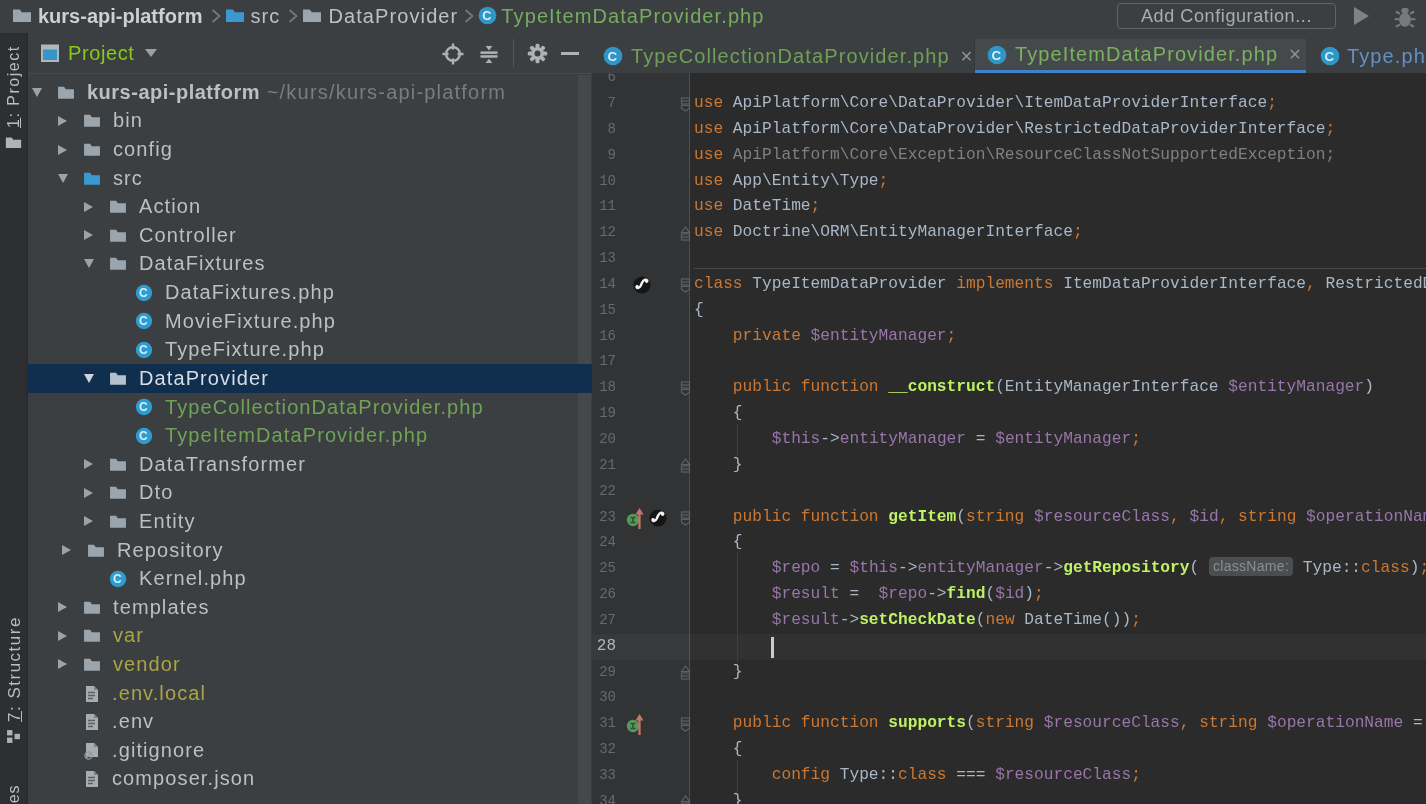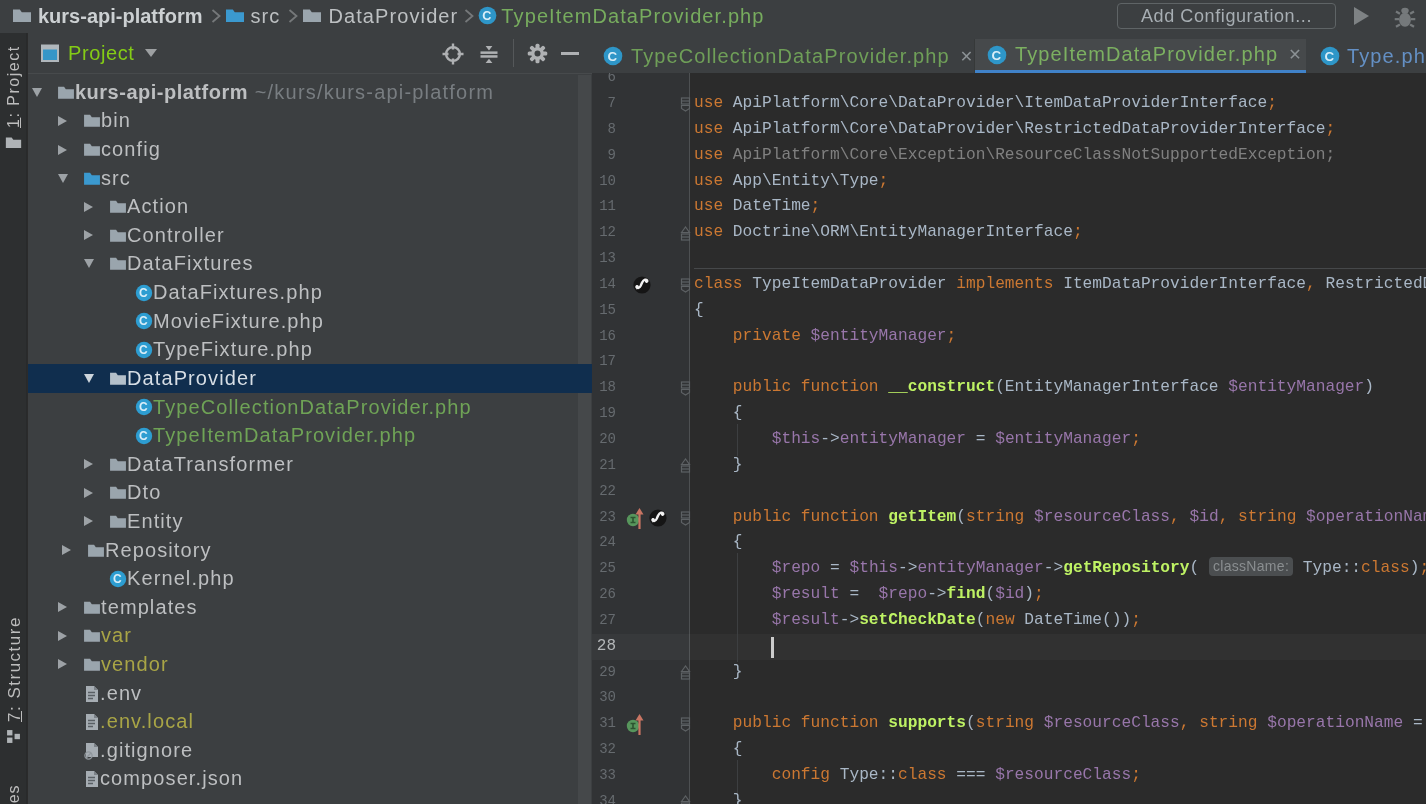--- a/index.html
+++ b/index.html
@@ -10,21 +10,21 @@
 #nav svg{flex:none;position:relative;top:-1px}
 
 #stripe{position:absolute;left:0;top:33px;width:27px;height:771px;background:#2d2f30;border-right:1px solid #282a2b}
 .vlabel{position:absolute;transform:rotate(-90deg);transform-origin:0 0;font-size:16px;letter-spacing:1px;color:#bdbdbd;white-space:nowrap}
 
 #panel{position:absolute;left:28px;top:33px;width:564px;height:771px;background:#3c3f41;overflow:hidden}
 #phead{position:absolute;left:0;top:0;width:564px;height:41px;border-bottom:1px solid #474a4c;display:flex;align-items:center;color:#84cc16;font-size:20px;letter-spacing:.6px}
 #scrollstrip{position:absolute;left:550px;top:42px;width:13px;height:729px;background:#45484a}
 #tree{position:absolute;left:0;top:45px;width:564px}
 .row{display:flex;align-items:center;height:28.62px;font-size:20px;letter-spacing:1.1px;color:#bdbfc1;position:relative;z-index:1;white-space:nowrap}
-.row .lbl{margin-left:0}
+.row .lbl{margin-left:12px}
 .row .fi{flex:none}
 .sel{background:#102e4e;color:#d7dee5}
 .green{color:#6fa356}
 .olive{color:#a9a546}
 .dim{color:#787d81;font-weight:normal;letter-spacing:1.2px}
 .tw{width:26px;flex:none;display:flex;align-items:center}
 .ar{width:0;height:0;border-left:9.5px solid #9da2a6;border-top:5.8px solid transparent;border-bottom:5.8px solid transparent;margin-left:1px}
 .ad{width:0;height:0;border-top:9.5px solid #9da2a6;border-left:5.8px solid transparent;border-right:5.8px solid transparent;margin-left:1px}
 
 #tabs{position:absolute;left:592px;top:33px;width:834px;height:40px;background:#3c3f41;display:flex;align-items:flex-end}
@@ -330,32 +330,32 @@
       </div>
 <div class="row " style="padding-left:29px">
         <span class="tw"></span>
         <svg class="fi" width="17" height="19" viewBox="0 0 17 19">
           <path d="M3 2h8l4 4v12H3z" fill="#a6adb3"></path>
           <path d="M11 2l4 4h-4z" fill="#7c8288"></path>
           <g stroke="#5a6065" stroke-width="1.4">
             <path d="M5 8.5h7M5 11.5h7M5 14.5h5"></path>
           </g>
         </svg>
-        <span class="lbl ">.env</span>
+        <span class="lbl olive">.env.local</span>
       </div>
 <div class="row " style="padding-left:29px">
         <span class="tw"></span>
         <svg class="fi" width="17" height="19" viewBox="0 0 17 19">
           <path d="M3 2h8l4 4v12H3z" fill="#a6adb3"></path>
           <path d="M11 2l4 4h-4z" fill="#7c8288"></path>
           <g stroke="#5a6065" stroke-width="1.4">
             <path d="M5 8.5h7M5 11.5h7M5 14.5h5"></path>
           </g>
         </svg>
-        <span class="lbl olive">.env.local</span>
+        <span class="lbl ">.env</span>
       </div>
 <div class="row " style="padding-left:29px">
         <span class="tw"></span>
         <svg class="fi" width="17" height="19" viewBox="0 0 17 19">
           <path d="M3 2h8l4 4v10H3z" fill="#a6adb3"></path>
           <path d="M11 2l4 4h-4z" fill="#7c8288"></path>
           <circle cx="5.5" cy="14.5" r="3.6" fill="none" stroke="#8f969c" stroke-width="1.3"></circle>
           <path d="M3.2 17l4.7-5" stroke="#8f969c" stroke-width="1.3"></path>
         </svg>
         <span class="lbl ">.gitignore</span>

